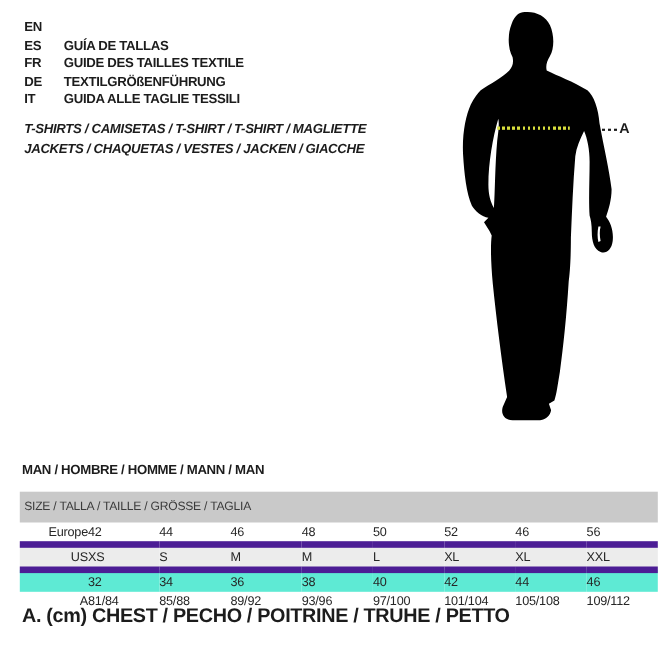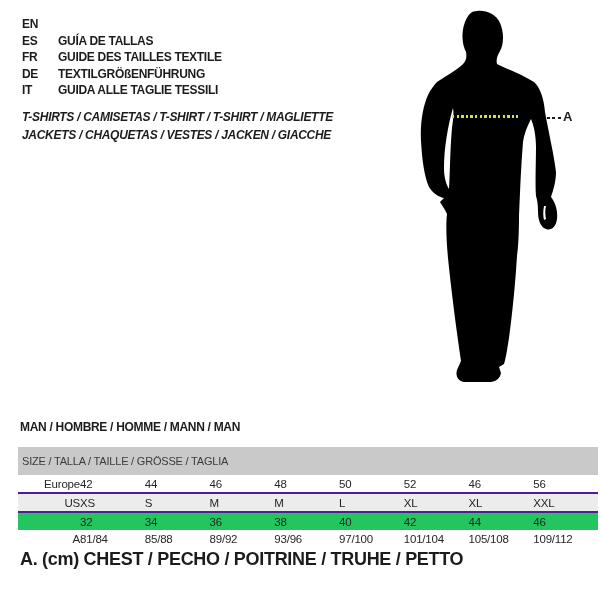--- a/index.html
+++ b/index.html
@@ -26,21 +26,21 @@
   
   .section-title{position:absolute;left:20px;top:420px;font-size:12px;font-weight:700;
     letter-spacing:-0.3px;white-space:nowrap;}
   
   .size-table{position:absolute;left:18px;top:447px;width:580px;border-collapse:collapse;
     table-layout:fixed;font-size:11.5px;letter-spacing:-0.2px;color:#262626;}
   .size-table td{padding:0;vertical-align:middle;text-align:left;height:17px;}
   .size-table td.row-label{text-align:right;padding-left:4px;}
   .size-table tr.header-row td{height:28px;text-align:left;padding-left:4px;
     font-size:11px;color:#3b3b3b;}
-  .size-table tr.sep{border-top:2px solid #4c1d95;}
+  .size-table tr.sep{border-top:6px solid #4c1d95;}
   
   .footnote{position:absolute;left:20px;top:549px;font-size:18px;font-weight:700;
     letter-spacing:-0.3px;white-space:nowrap;}
 </style>
 </head>
 <body>
 
 <div class="canvas">
 
   <div class="lang-list">
@@ -156,21 +156,21 @@
           <td class="row-label">US</td>
           <td>XS</td>
           <td>S</td>
           <td>M</td>
           <td>M</td>
           <td>L</td>
           <td>XL</td>
           <td>XL</td>
           <td>XXL</td>
         </tr>
-        <tr class="sep" style="background: #22c55e;">
+        <tr class="sep" style="background: #5eead4;">
           <td class="row-label"></td>
           <td>32</td>
           <td>34</td>
           <td>36</td>
           <td>38</td>
           <td>40</td>
           <td>42</td>
           <td>44</td>
           <td>46</td>
         </tr>

